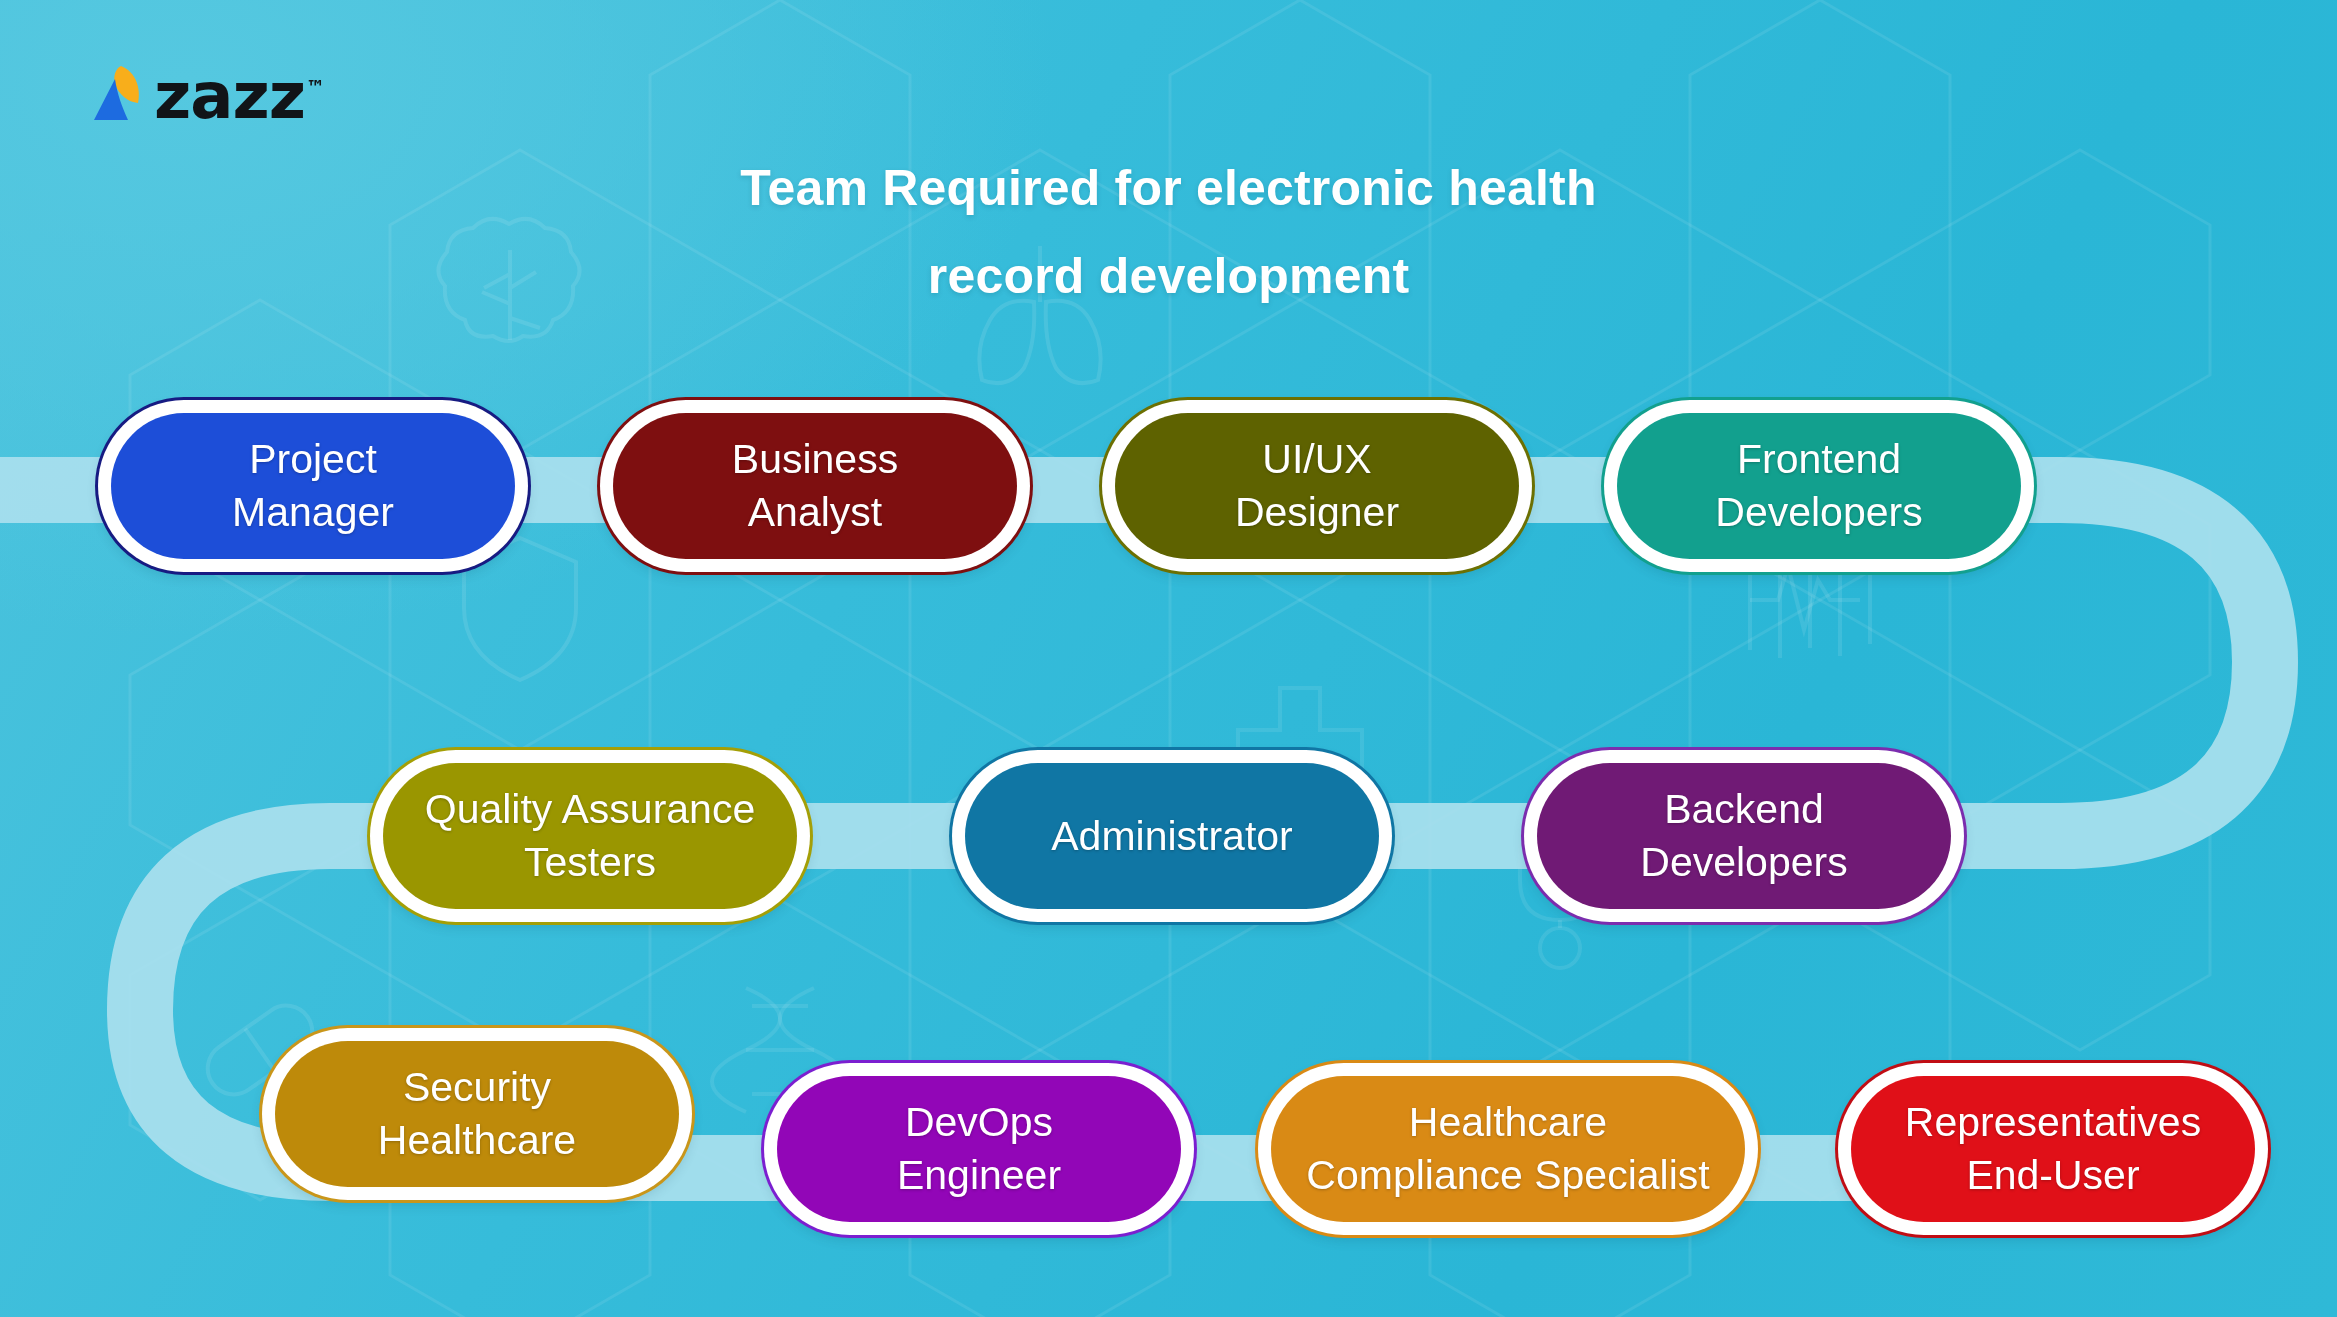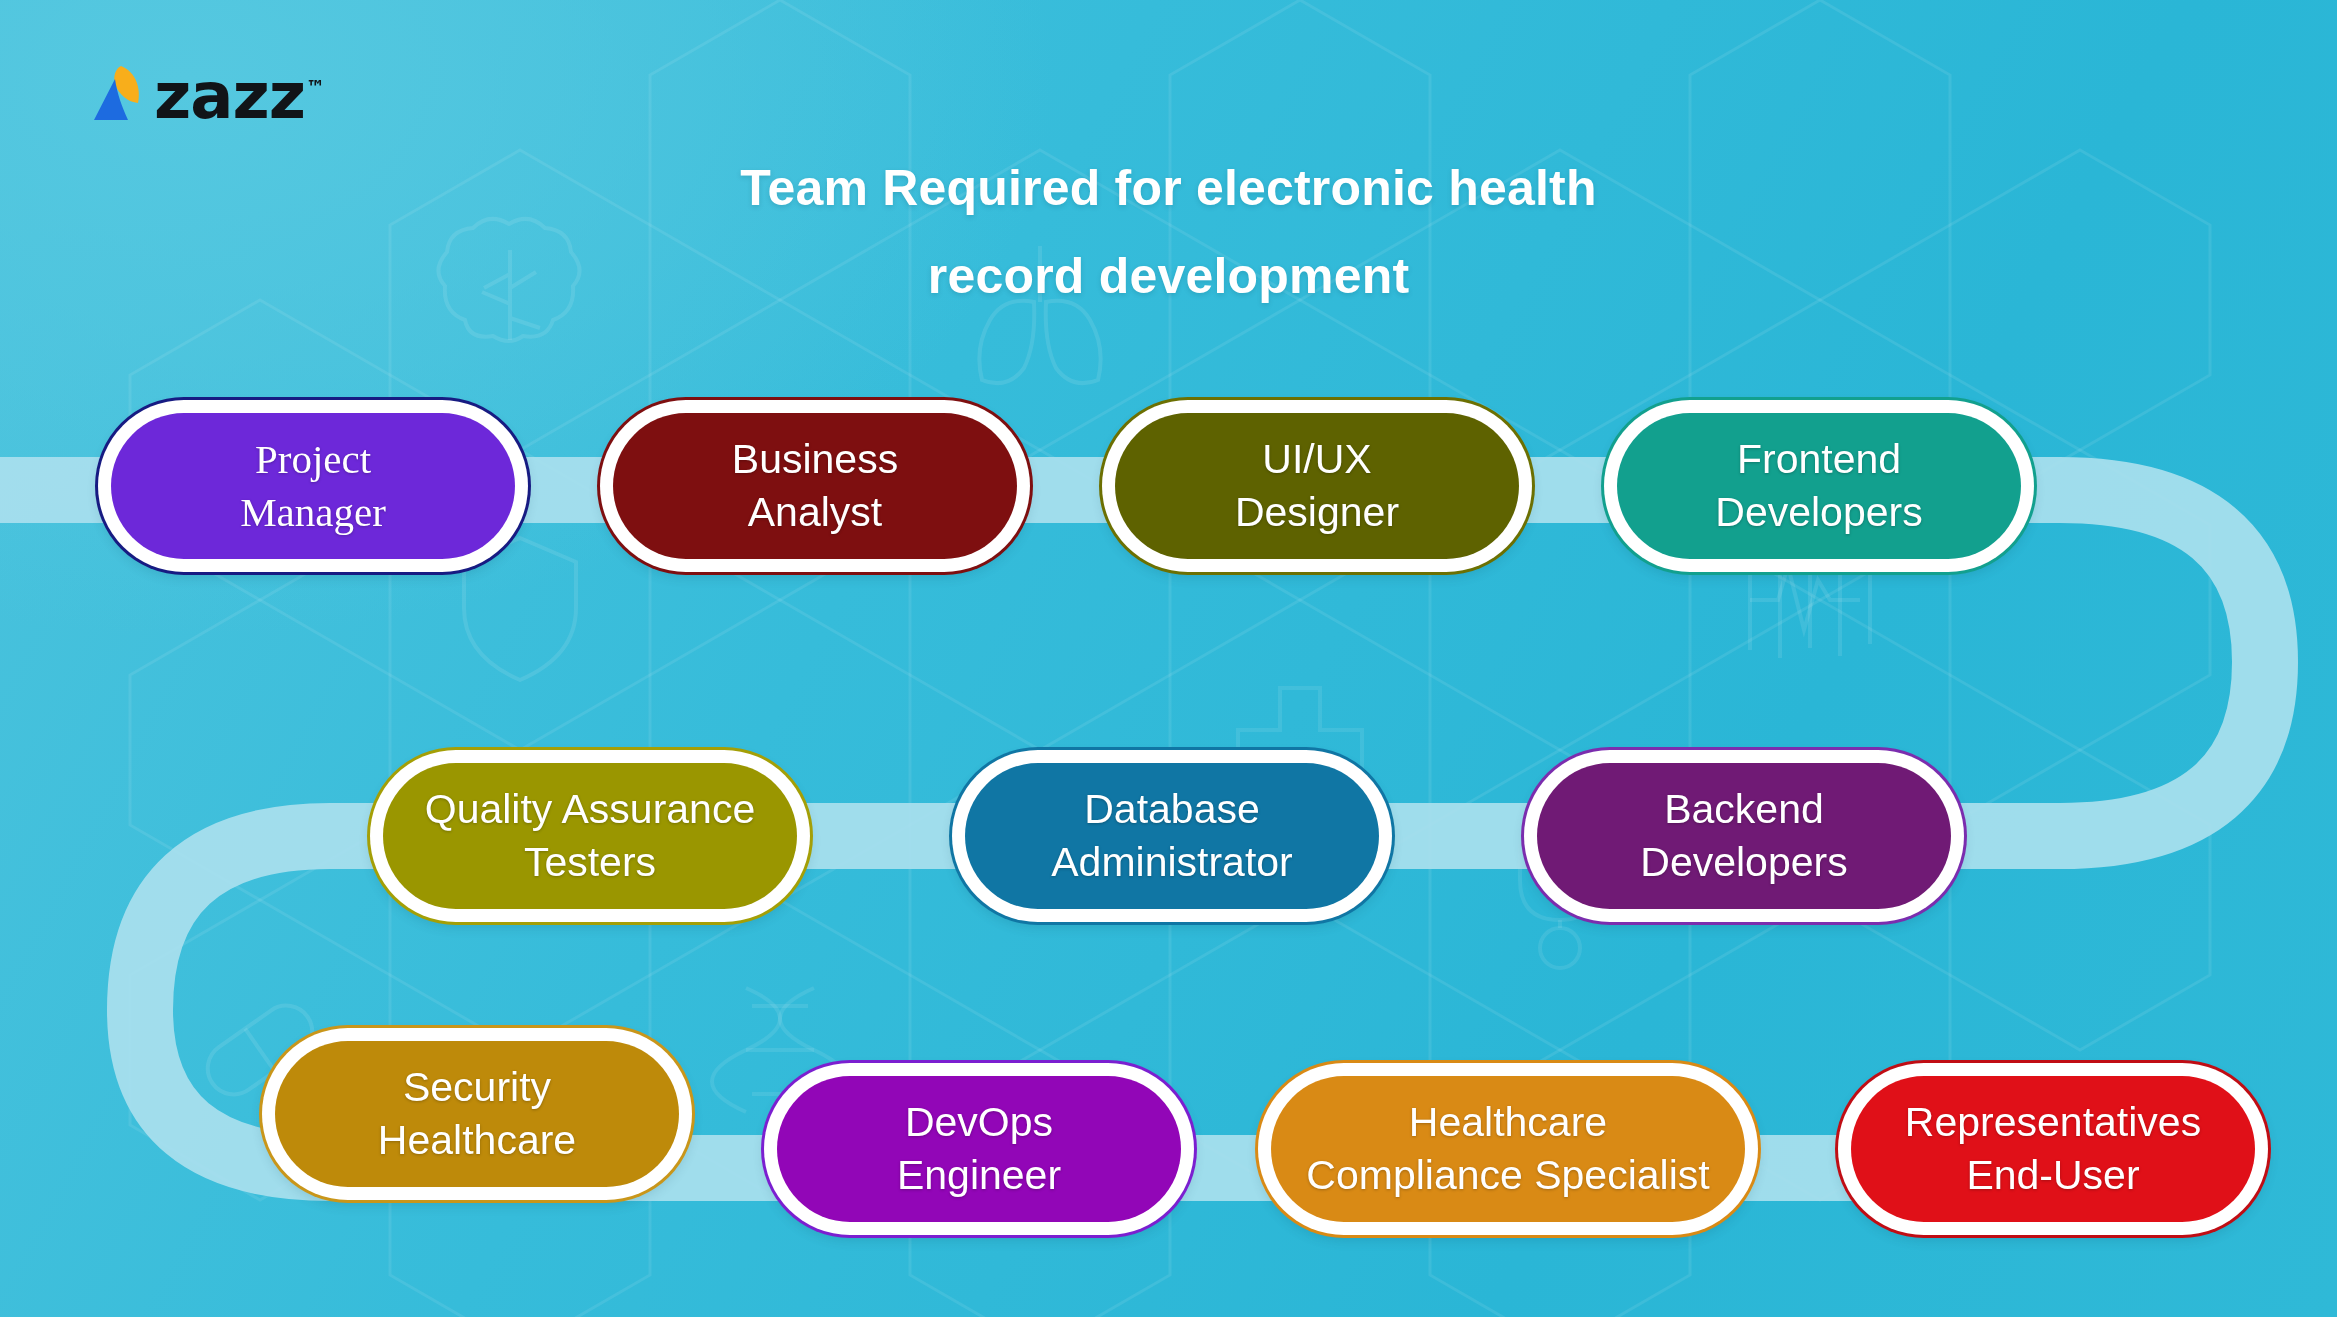--- a/index.html
+++ b/index.html
@@ -181,21 +181,21 @@
       <span>zazz</span><sup class="logo-tm">™</sup>
     </div>
   </div>
 
   <h1 class="title">
     <span class="l1">Team Required for electronic health</span>
     <span class="l2">record development</span>
   </h1>
 
   <div class="pill" style="left: 98px; top: 400px; width: 430px; height: 172px; background: rgb(255, 255, 255); box-shadow: rgb(23, 27, 130) 0px 0px 0px 3px, rgba(0, 60, 80, 0.16) 0px 5px 12px;">
-    <div class="pill-inner" style="background:#6d28d9;font-family:Liberation Serif, serif;">
+    <div class="pill-inner" style="background:#1d4ed8;">
         <div>
           <span>Project</span>
           <span>Manager</span>
         </div>
       </div>
   </div>
 
   <div class="pill" style="left: 600px; top: 400px; width: 430px; height: 172px; background: rgb(255, 255, 255); box-shadow: rgb(126, 15, 16) 0px 0px 0px 3px, rgba(0, 60, 80, 0.16) 0px 5px 12px;">
     <div class="pill-inner" style="background:#7E0F10;">
         <div>
@@ -228,21 +228,20 @@
         <div>
           <span>Quality Assurance</span>
           <span>Testers</span>
         </div>
       </div>
   </div>
 
   <div class="pill" style="left: 952px; top: 750px; width: 440px; height: 172px; background: rgb(255, 255, 255); box-shadow: rgb(16, 118, 164) 0px 0px 0px 3px, rgba(0, 60, 80, 0.16) 0px 5px 12px;">
     <div class="pill-inner" style="background:#1076A4;">
         <div>
-          <span>Database</span>
           <span>Administrator</span>
         </div>
       </div>
   </div>
 
   <div class="pill" style="left: 1524px; top: 750px; width: 440px; height: 172px; background: rgb(255, 255, 255); box-shadow: rgb(123, 45, 174) 0px 0px 0px 3px, rgba(0, 60, 80, 0.16) 0px 5px 12px;">
     <div class="pill-inner" style="background:#701a75;">
         <div>
           <span>Backend</span>
           <span>Developers</span>

